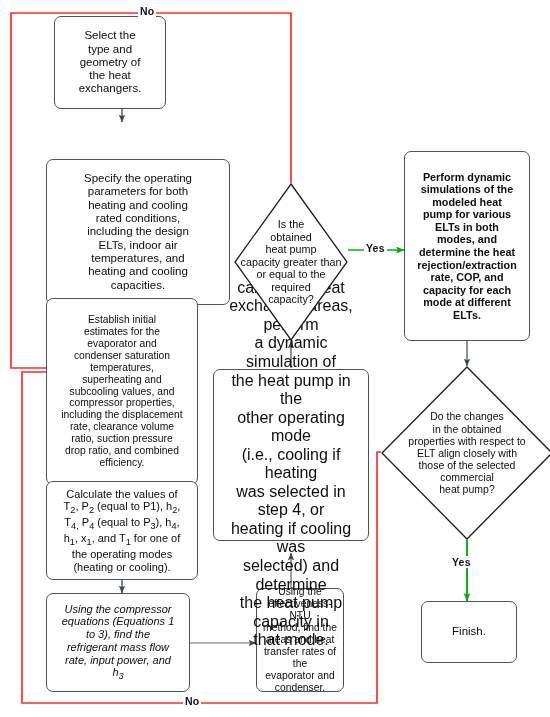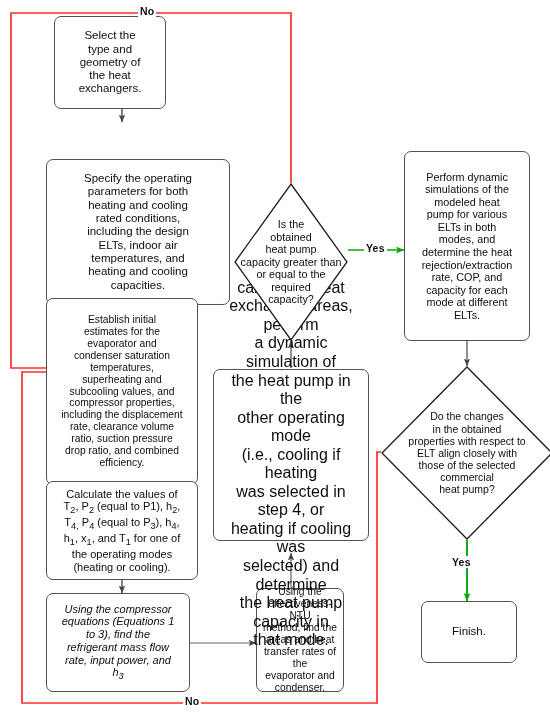--- a/index.html
+++ b/index.html
@@ -172,21 +172,21 @@
 the heat pump in the
 other operating mode
 (i.e., cooling if heating
 was selected in step 4, or
 heating if cooling was
 selected) and determine
 the heat pump capacity in
 that mode.</span>
   </div>
 
-  <div class="node proc" style="left:404px; top:151px; width:126px; height:190px; font-size:10.8px;">
+  <div class="node proc" style="left:404px; top:151px; width:126px; height:190px; font-size:10.8px;font-weight:bold;">
     <span class="txt">Perform dynamic
 simulations of the
 modeled heat
 pump for various
 ELTs in both
 modes, and
 determine the heat
 rejection/extraction
 rate, COP, and
 capacity for each

